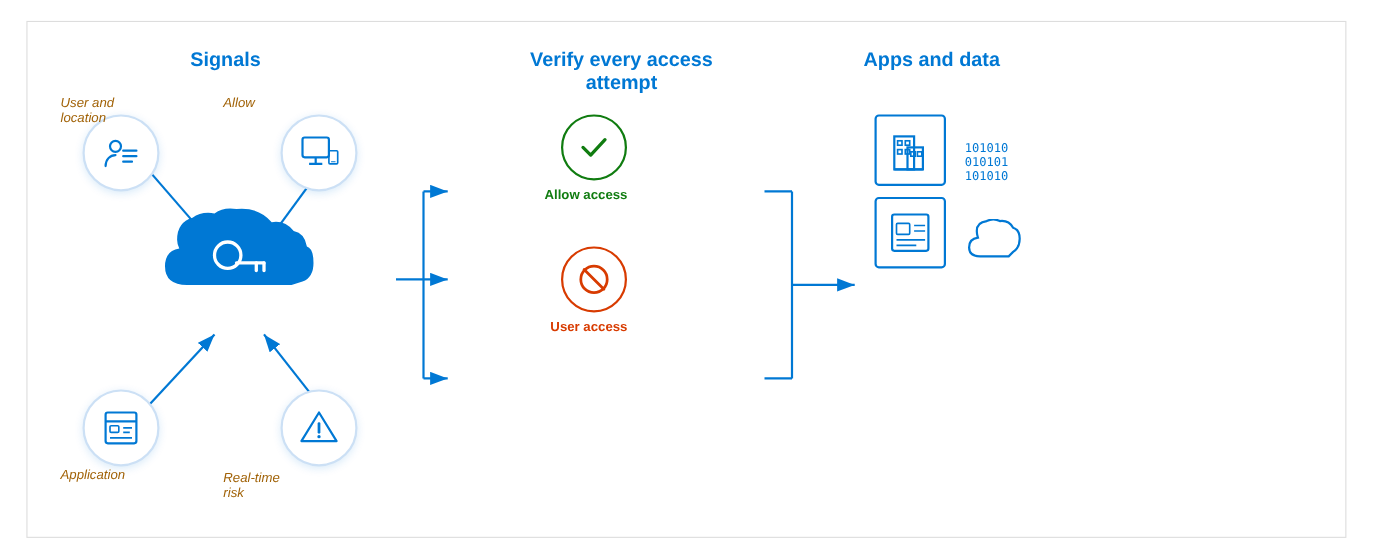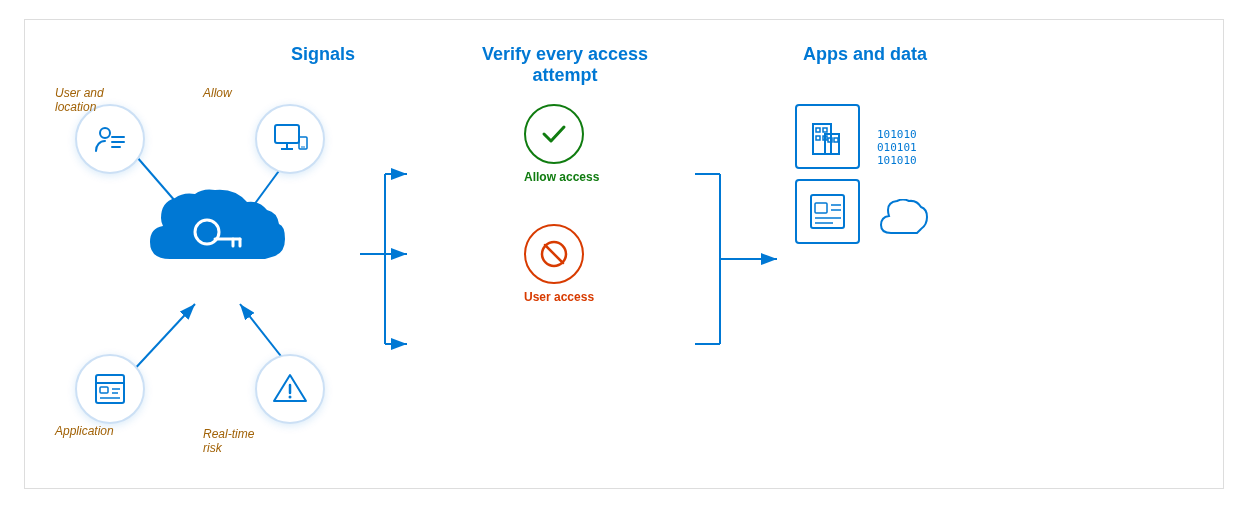--- a/index.html
+++ b/index.html
@@ -33,21 +33,21 @@
     }
 
     
     .signals-section {
       width: 300px;
       position: relative;
       height: 420px;
       flex-shrink: 0;
     }
     .signals-title {
-      text-align: right;
+      text-align: center;
       margin-bottom: 24px;
     }
 
     .circle-icon {
       width: 70px;
       height: 70px;
       border-radius: 50%;
       background: #fff;
       border: 2px solid #cce0f5;
       box-shadow: 0 2px 8px rgba(0,120,212,0.15);
@@ -111,23 +111,22 @@
       top: 60px;
       left: 50px;
       display: flex;
       flex-direction: column;
       gap: 40px;
     }
 
     .verify-item {
       display: flex;
       flex-direction: column;
-      align-items: flex-start;
+      align-items: flex-end;
       gap: 6px;
-      margin-left: 29px;
     }
 
     .verify-circle {
       width: 60px;
       height: 60px;
       border-radius: 50%;
       border: 2.5px solid #0078d4;
       display: flex;
       align-items: center;
       justify-content: center;
@@ -156,21 +155,21 @@
     }
 
     
     .apps-section {
       width: 160px;
       flex-shrink: 0;
       height: 420px;
       position: relative;
     }
     .apps-title {
-      text-align: center;
+      text-align: left;
       margin-bottom: 10px;
     }
     .apps-grid {
       position: absolute;
       top: 60px;
       left: 10px;
       display: grid;
       grid-template-columns: 65px 65px;
       grid-template-rows: 65px 65px;
       gap: 10px;

